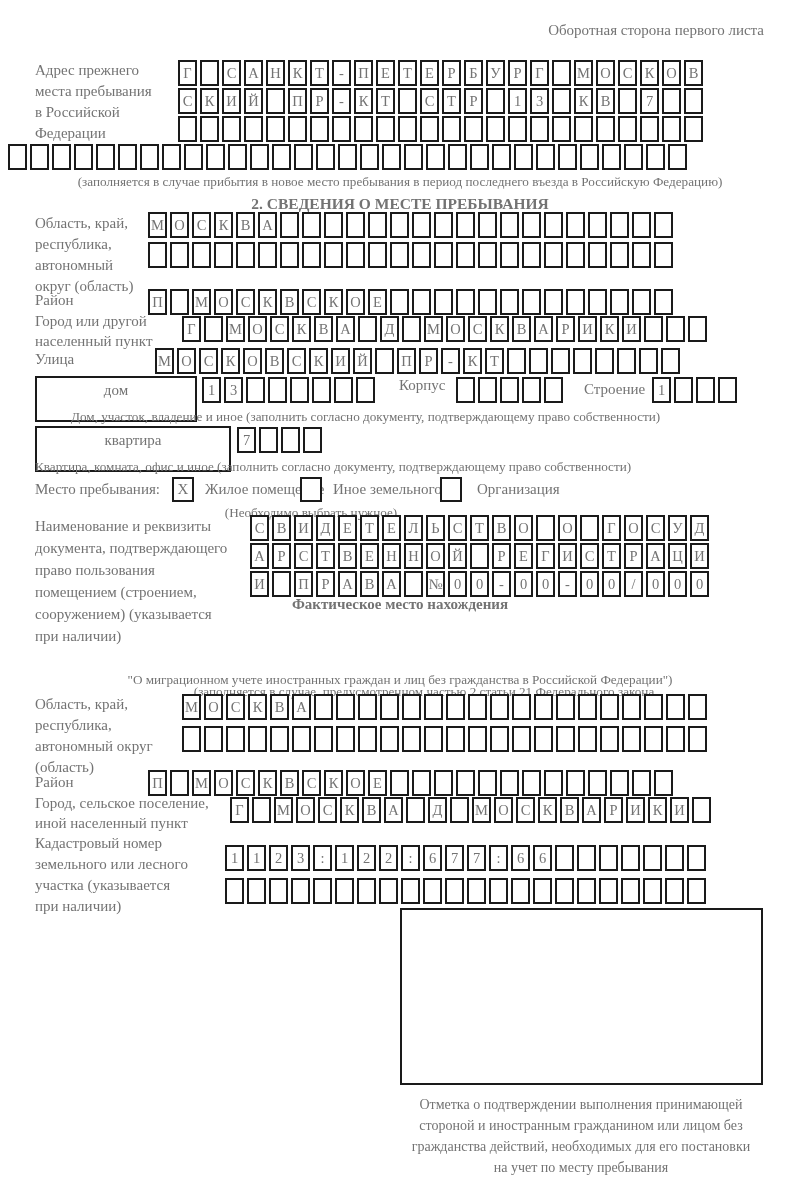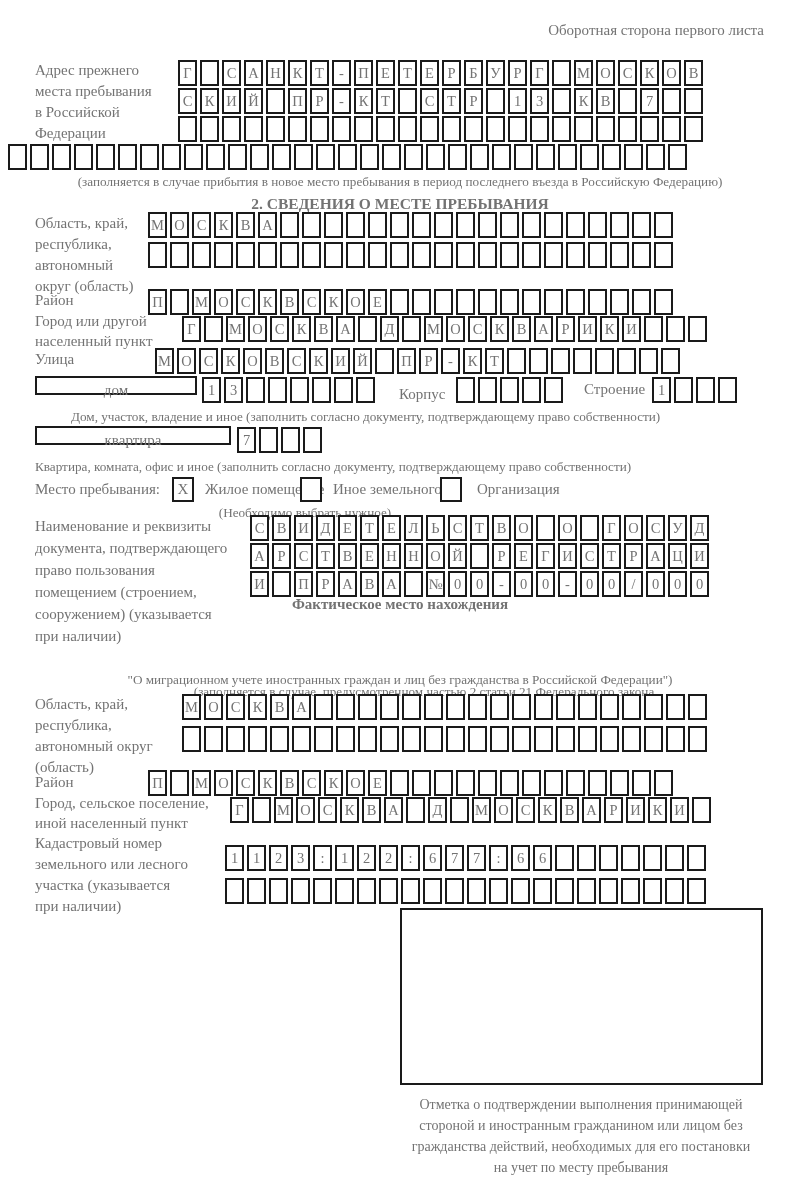--- a/index.html
+++ b/index.html
@@ -18,21 +18,21 @@
     border: 2px solid #1a1a1a;
     text-align: center; line-height: 22px;
     font-size: 14.5px; background: #fff; flex: 0 0 auto;
   }
   .lines div { line-height: 21px; }
   .note { font-size: 13.2px; }
   .center { text-align: center; width: 800px; left: 0; }
   .bold { font-weight: bold; }
   .bigbox {
     border: 2px solid #1a1a1a; background: #fff;
-    text-align: center; line-height: 25px; height: 19px;
+    text-align: center; line-height: 25px; height: 46px;
   }
   .checkbox {
     display: inline-block; width: 22px; height: 25px;
     border: 2px solid #1a1a1a; text-align: center;
     line-height: 21px; font-size: 15px; background: #fff;
   }
   .cap { line-height: 21.5px; font-size: 14px; text-align: center; }
 
   
   #hdr        { top: 22px;  right: 36px; }
@@ -48,36 +48,36 @@
   #ob-row2    { left: 148px; top: 242px; }
   #ra-label   { left: 35px; top: 292px; }
   #ra-row     { left: 148px; top: 289px; }
   #go-label   { left: 35px; top: 311px; width: 148px; }
   #go-label div { line-height: 20px; }
   #go-row     { left: 182px; top: 316px; }
   #ul-label   { left: 35px; top: 351px; }
   #ul-row     { left: 155px; top: 348px; }
   #dom-box    { left: 35px; top: 376px; width: 162px; }
   #dom-cells  { left: 202px; top: 377px; }
-  #korp-label { left: 399px; top: 386px; }
+  #korp-label { left: 399px; top: 377px; }
   #korp-cells { left: 456px; top: 377px; }
   #str-label  { left: 584px; top: 381px; }
   #str-cells  { left: 652px; top: 377px; }
   #dom-note   { left: 35px; top: 409px; margin-left: 36px; }
   #kv-box     { left: 35px; top: 426px; width: 196px; }
   #kv-cells   { left: 237px; top: 427px; }
   #kv-note    { left: 35px; top: 459px; }
   #me-label   { left: 35px; top: 481px; }
   #me-cb1     { left: 172px; top: 477px; }
   #me-l1      { left: 205px; top: 481px; }
   #me-cb2     { left: 300px; top: 477px; }
   #me-l2      { left: 333px; top: 481px; }
   #me-cb3     { left: 440px; top: 477px; }
   #me-l3      { left: 477px; top: 481px; }
-  #me-note    { left: 150px; top: 505px; width: 310px; text-align: center; }
+  #me-note    { left: 156px; top: 505px; width: 310px; text-align: center; }
   #doc-label  { left: 35px; top: 515px; width: 210px; }
   #doc-label div { line-height: 22px; }
   #doc-row1   { left: 250px; top: 515px; }
   #doc-row2   { left: 250px; top: 543px; }
   #doc-row3   { left: 250px; top: 571px; }
   #f-title    { top: 596px; }
   #f-note1    { top: 684px; margin-left: 24px; }
   #f-note2    { top: 672px; }
   #fo-label   { left: 35px; top: 694px; width: 140px; }
   #fo-row1    { left: 182px; top: 694px; }

